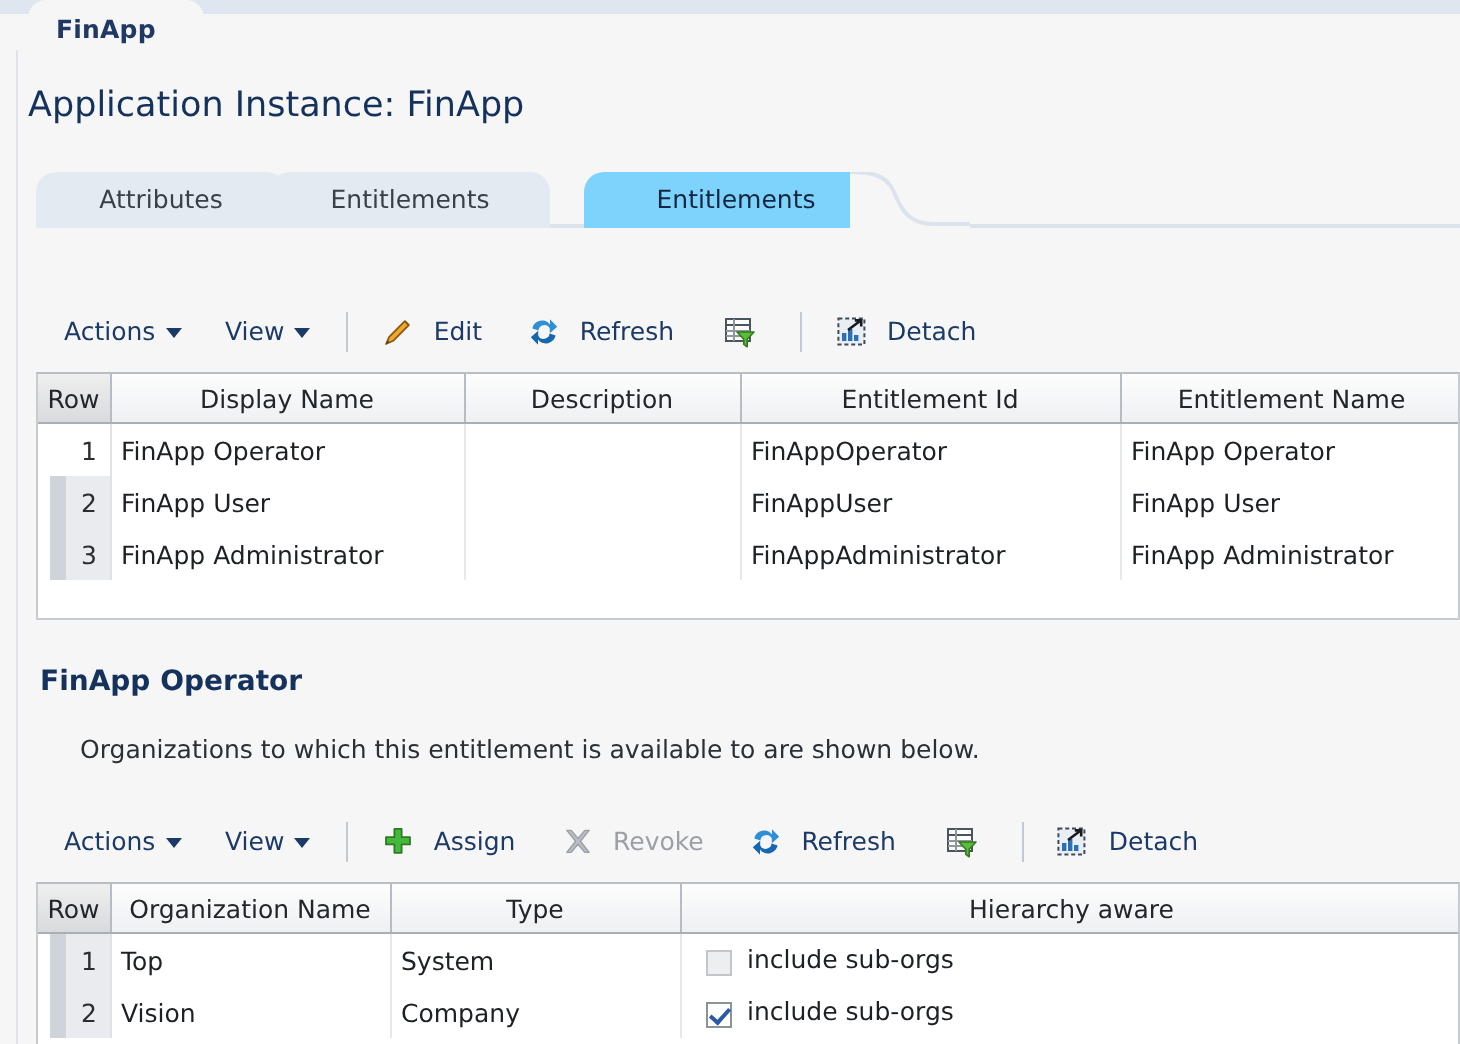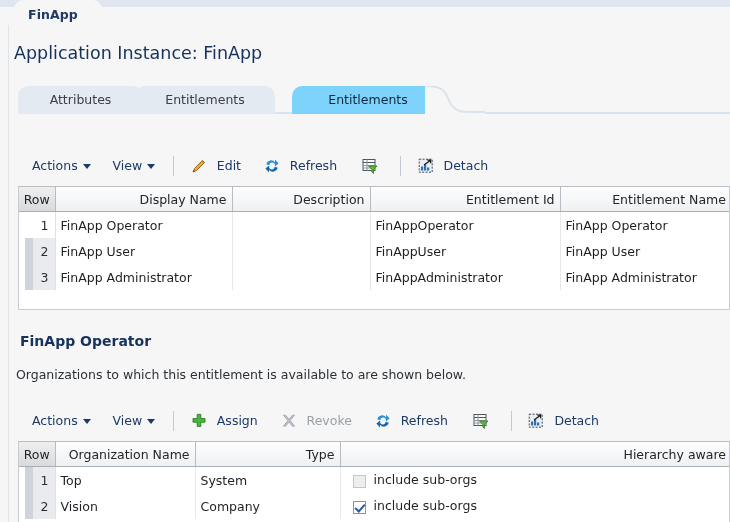--- a/index.html
+++ b/index.html
@@ -179,21 +179,21 @@
     border-collapse: collapse;
     table-layout: fixed;
     width: 100%;
     font-size: 12.5px;
   }
   table.tbl th {
     background: linear-gradient(#fdfdfd, #eef0f2);
     border-right: 1px solid #b6bcc3;
     border-bottom: 1px solid #a9afb6;
     font-weight: normal;
-    text-align: right;
+    text-align: center;
     padding: 2px 5px;
     height: 20px;
     color: #22262a;
     white-space: nowrap;
     overflow: hidden;
   }
   table.tbl th.rowhdr {
     background: linear-gradient(#efefef, #d8dadd);
     text-align: center;
     padding: 2px 3px;
@@ -387,21 +387,21 @@
           <td class="colsep">FinApp Administrator</td>
           <td class="colsep"></td>
           <td class="colsep">FinAppAdministrator</td>
           <td>FinApp Administrator</td>
         </tr>
       </tbody>
     </table>
   </div>
 
   <div class="sect-title" style="left:20px; top:333px;">FinApp Operator</div>
-  <div class="sect-desc" style="left:16px; top:367px;text-align:right;">Organizations to which this entitlement is available to are shown below.</div>
+  <div class="sect-desc" style="left:40px; top:367px;text-align:right;">Organizations to which this entitlement is available to are shown below.</div>
 
   <div class="toolbar" style="left:30px; top:408px;">
 
     <span class="tb-item tb-menu"><span>Actions</span><span class="caret"></span></span>
 
     <span class="tb-item tb-menu" style="margin-left:12px;"><span>View</span><span class="caret"></span></span>
 
     <span class="tb-sep"></span>
 
     <span class="tb-item tb-btn">

